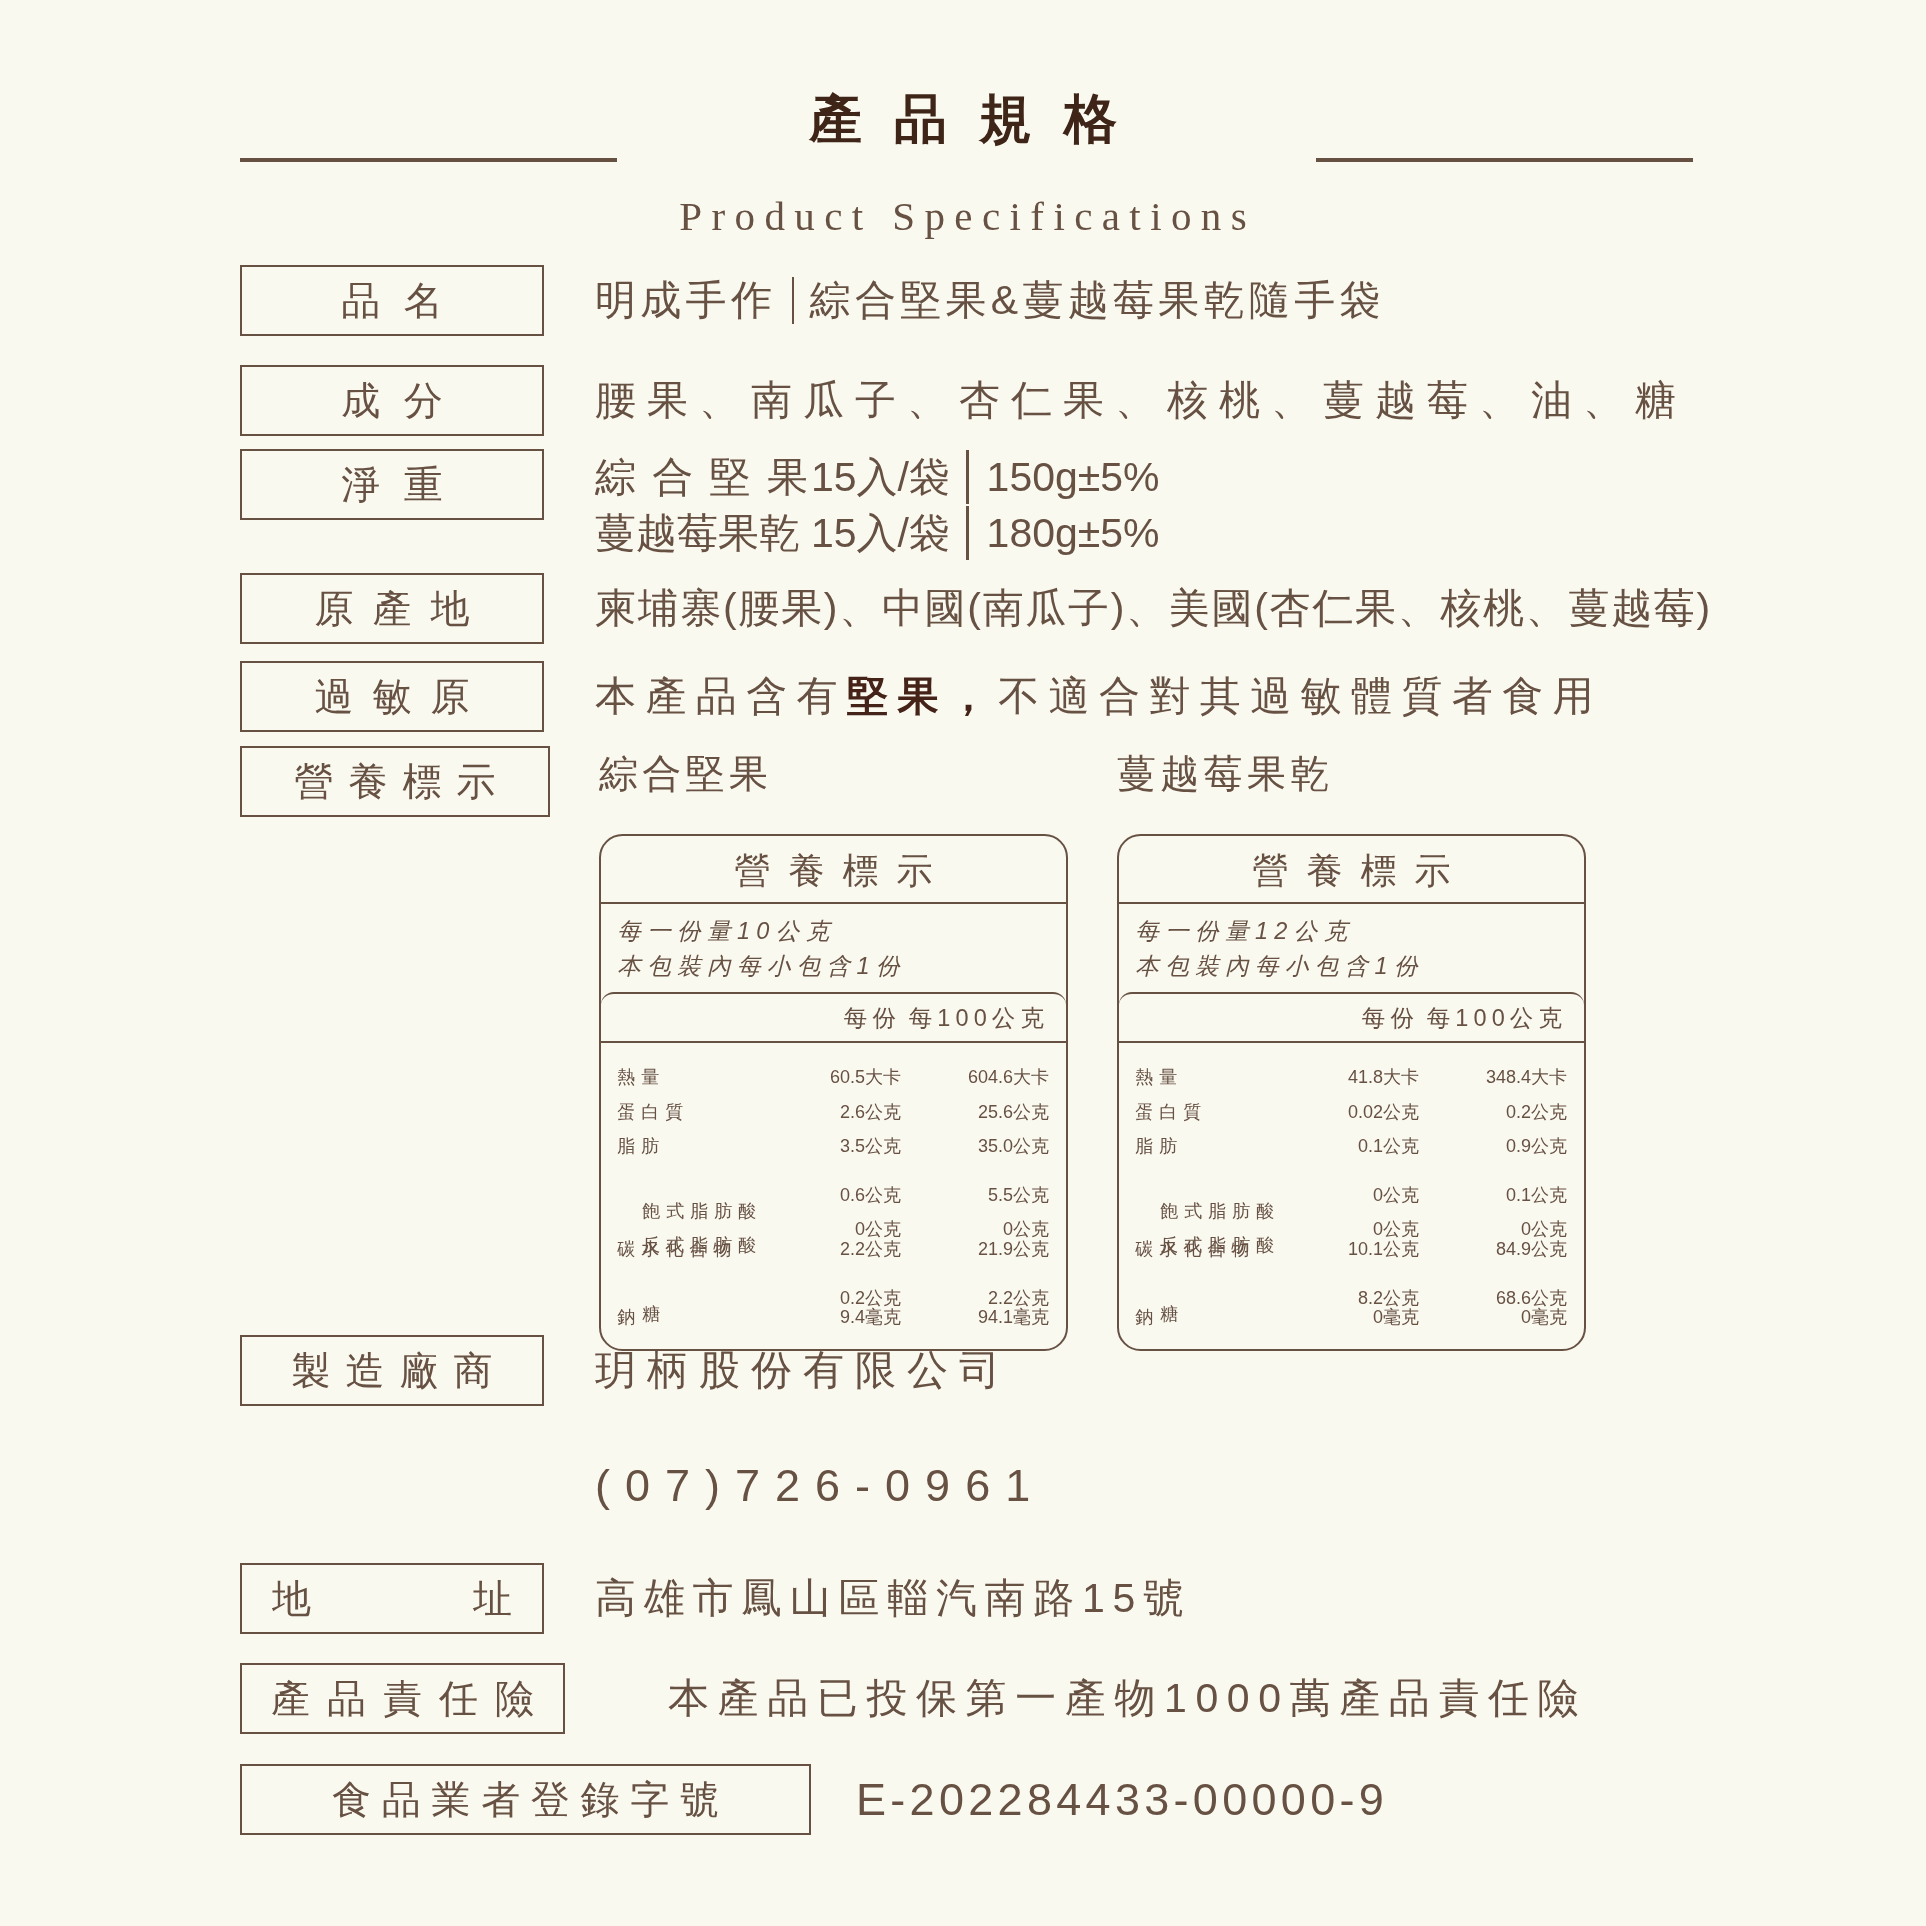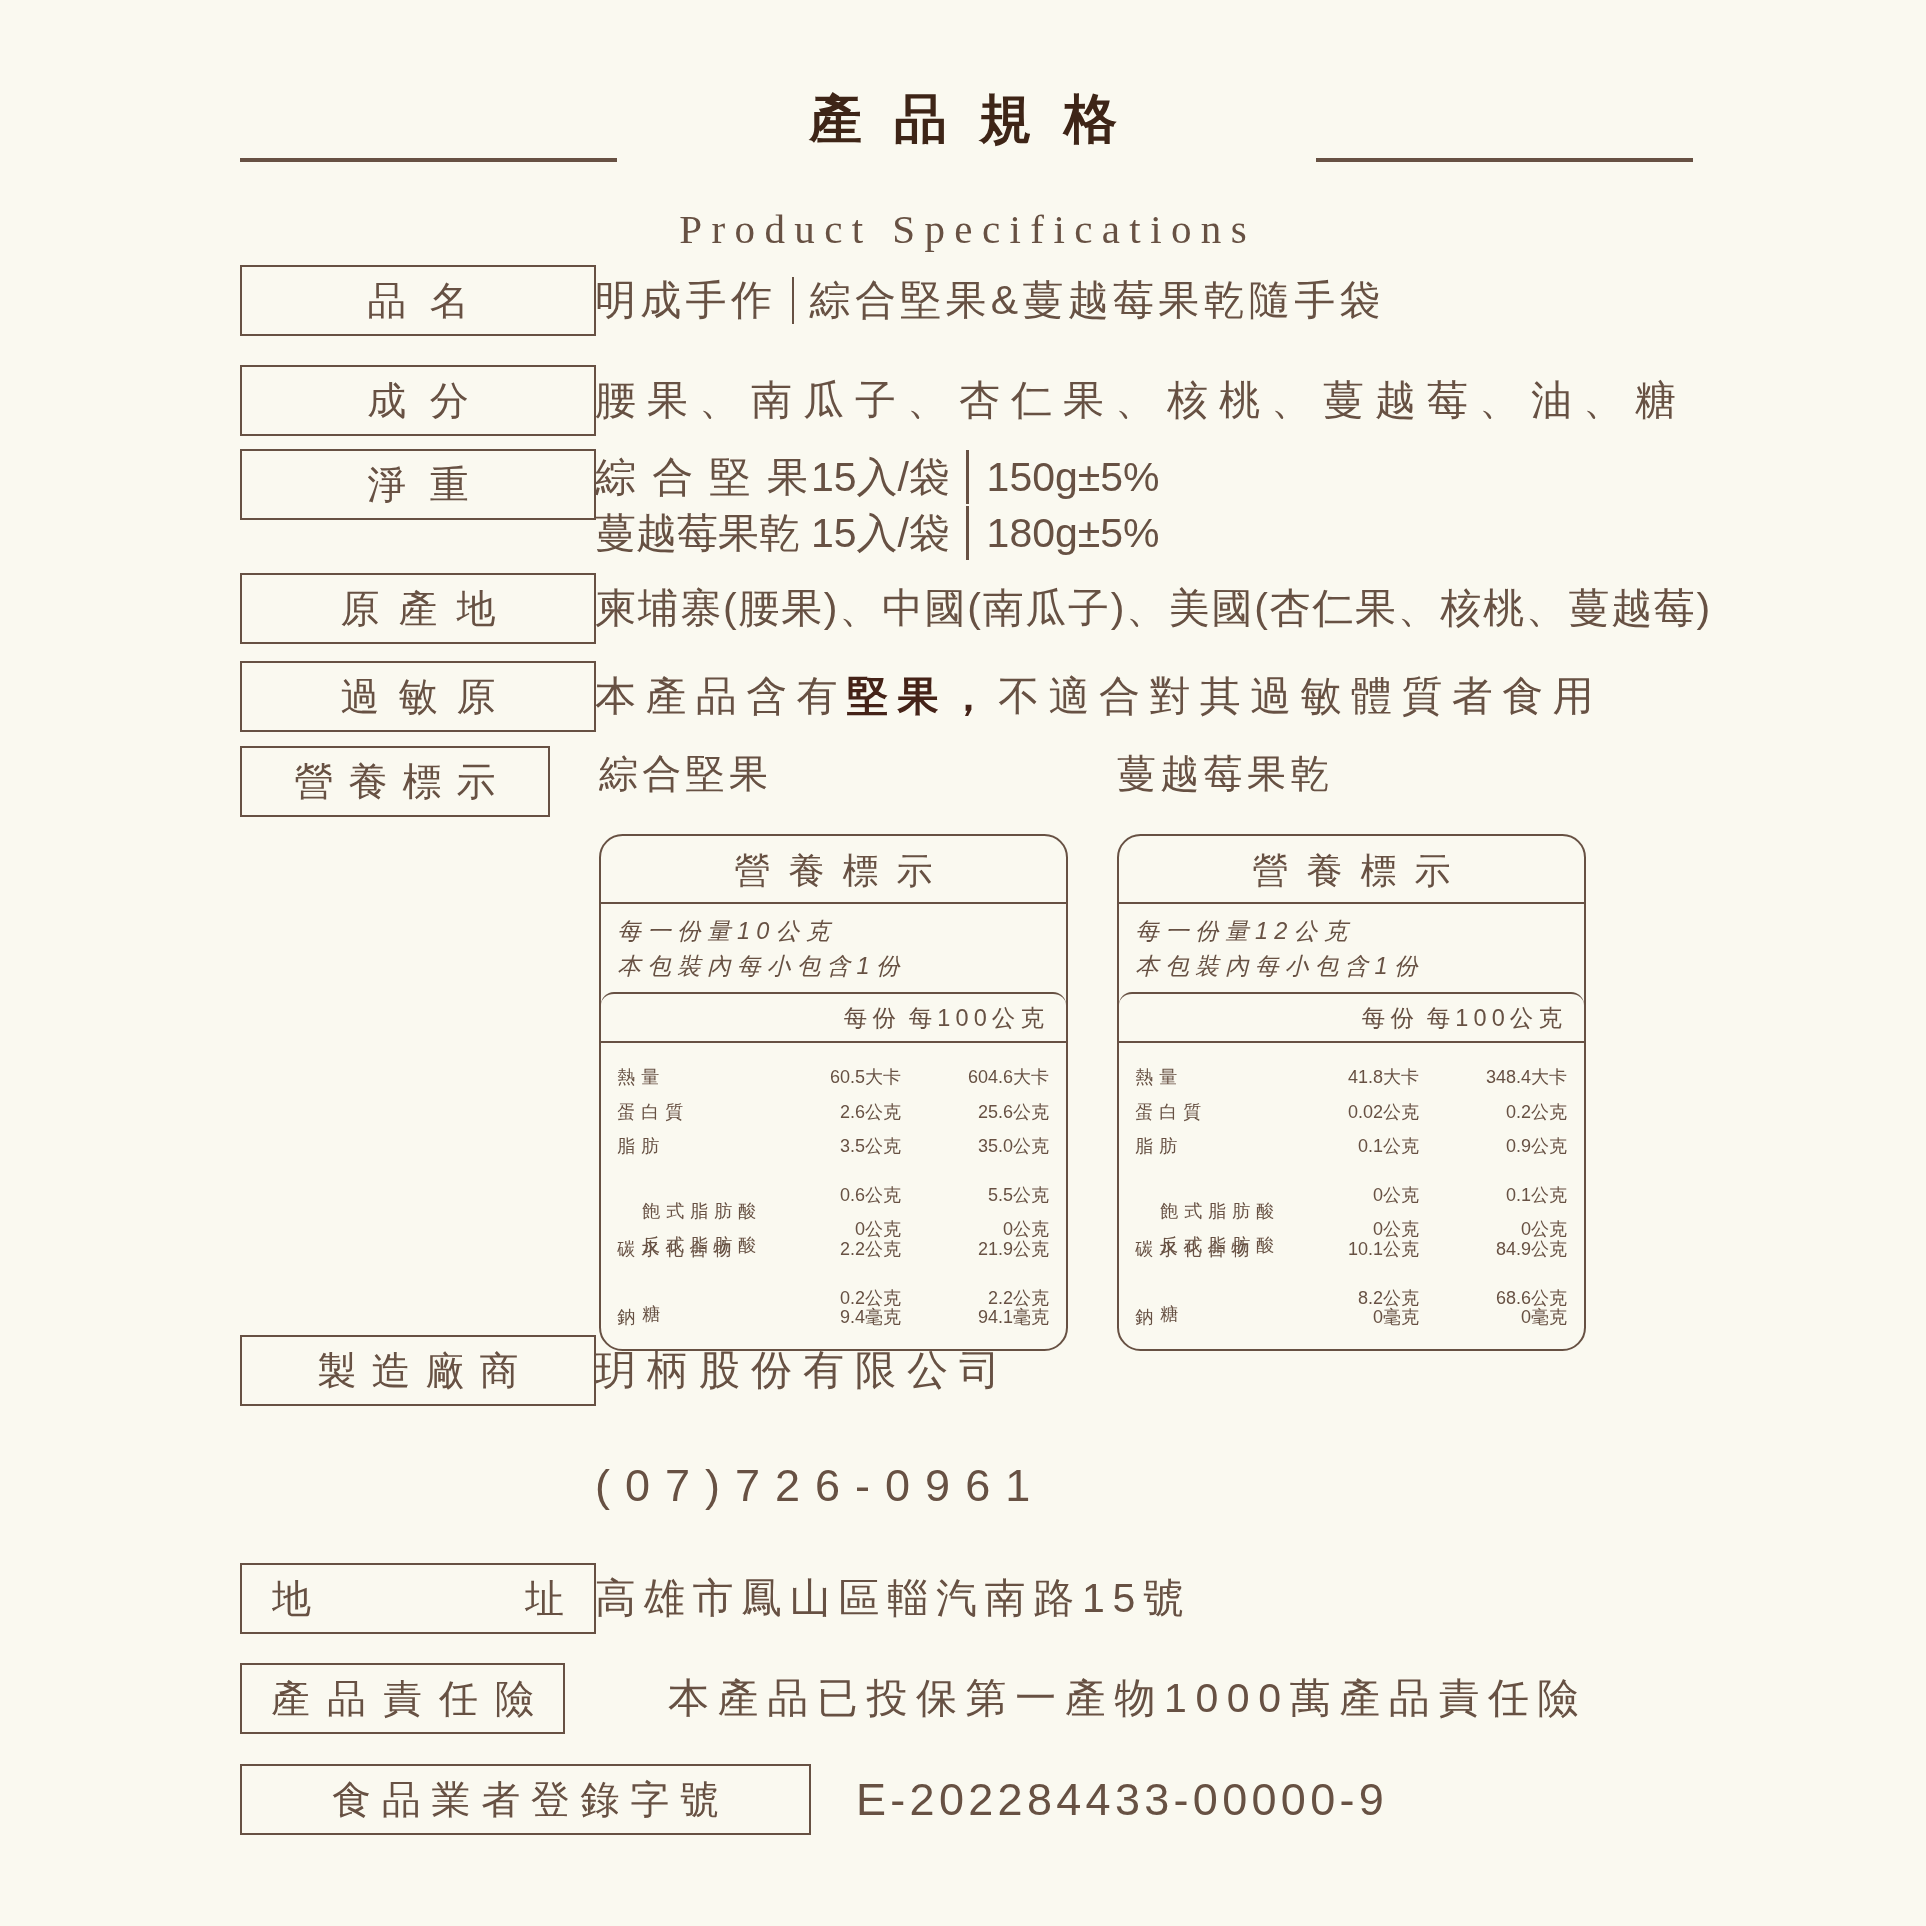--- a/index.html
+++ b/index.html
@@ -12,24 +12,24 @@
   body{width:1926px;height:1926px;font-family:"Liberation Sans","DejaVu Sans",sans-serif;color:var(--brown);}
   .canvas{position:relative;width:1926px;height:1926px;background:var(--bg);overflow:hidden;}
 
   
   .page-title{position:absolute;top:84px;left:0;width:100%;text-align:center;
     font-size:53px;font-weight:bold;color:var(--dark);letter-spacing:32px;text-indent:32px;}
   .title-rule{position:absolute;top:158px;height:4.3px;background:var(--brown);}
   .title-rule.left{left:240px;width:377px;}
   .title-rule.right{left:1316px;width:377px;}
   .page-subtitle{position:absolute;top:192px;left:0;width:100%;text-align:center;
-    font-family:"Liberation Serif","DejaVu Serif",serif;font-size:41px;letter-spacing:9.4px;text-indent:9.4px;color:var(--brown);margin-top:13px;}
-
-  
-  .label-box{position:absolute;left:240px;width:356px;height:71px;border:2.1px solid var(--brown);
+    font-family:"Liberation Serif","DejaVu Serif",serif;font-size:41px;letter-spacing:9.4px;text-indent:9.4px;color:var(--brown);}
+
+  
+  .label-box{position:absolute;left:240px;width:304px;height:71px;border:2.1px solid var(--brown);
     box-sizing:border-box;display:flex;align-items:center;justify-content:center;
     font-size:39px;color:var(--brown);background:transparent;}
   .label-box .lb{white-space:nowrap;}
   .ls2{letter-spacing:23.5px;text-indent:23.5px;}
   .ls3{letter-spacing:19px;text-indent:19px;}
   .ls4{letter-spacing:15px;text-indent:15px;}
   .ls5{letter-spacing:17px;text-indent:17px;}
   .ls8{letter-spacing:10.7px;text-indent:10.7px;}
   .row-content{position:absolute;left:595px;height:71px;display:flex;align-items:center;
     font-size:41px;white-space:nowrap;color:var(--brown);}

